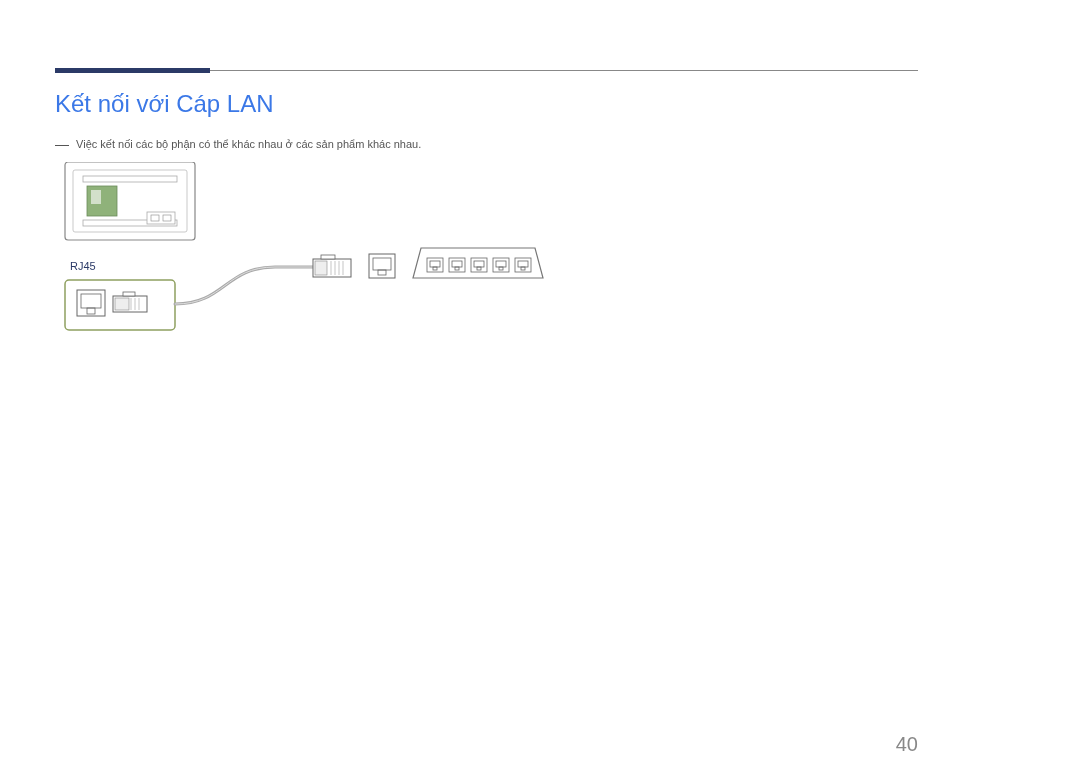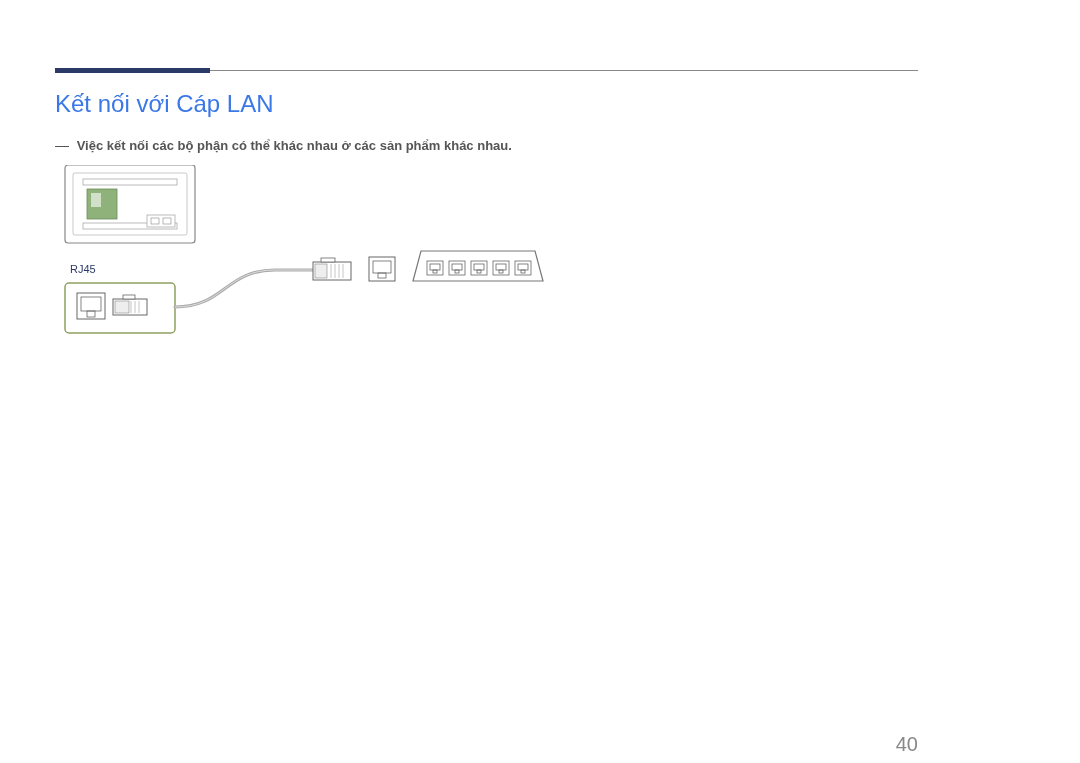--- a/index.html
+++ b/index.html
@@ -1,21 +1,21 @@
 <!DOCTYPE html>
 <html><head>
 <meta charset="utf-8">
 <style>
   * { box-sizing: border-box; margin: 0; padding: 0; }
   html, body { width: 1080px; height: 763px; background: #fff; font-family: Arial, sans-serif; color: #333; }
   .page { position: relative; width: 973px; height: 763px; padding: 60px 55px 30px 55px; }
   .top-rule { position: absolute; top: 70px; left: 55px; right: 55px; height: 1px; background: #888; }
   .top-rule-accent { position: absolute; top: 68px; left: 55px; width: 155px; height: 5px; background: #2b3a67; }
   .heading { margin-top: 30px; font-size: 24px; font-weight: 400; color: #3b78e7; }
-  .note-line { margin-top: 20px; font-size: 13px; color: #555; font-weight: bold; }
+  .note-line { margin-top: 20px; font-size: 11px; color: #555; }
   .note-dash { display: inline-block; width: 14px; height: 1px; background: #555; vertical-align: middle; margin-right: 4px; }
   .diagram-area { margin-top: 12px; position: relative; width: 600px; height: 200px; }
   .page-number { position: absolute; bottom: 7px; right: 55px; font-size: 20px; color: #888; }
   svg text { font-family: Arial, sans-serif; }
 </style>
 </head>
 <body>
 
 <div class="page">
   <div class="top-rule"></div>

